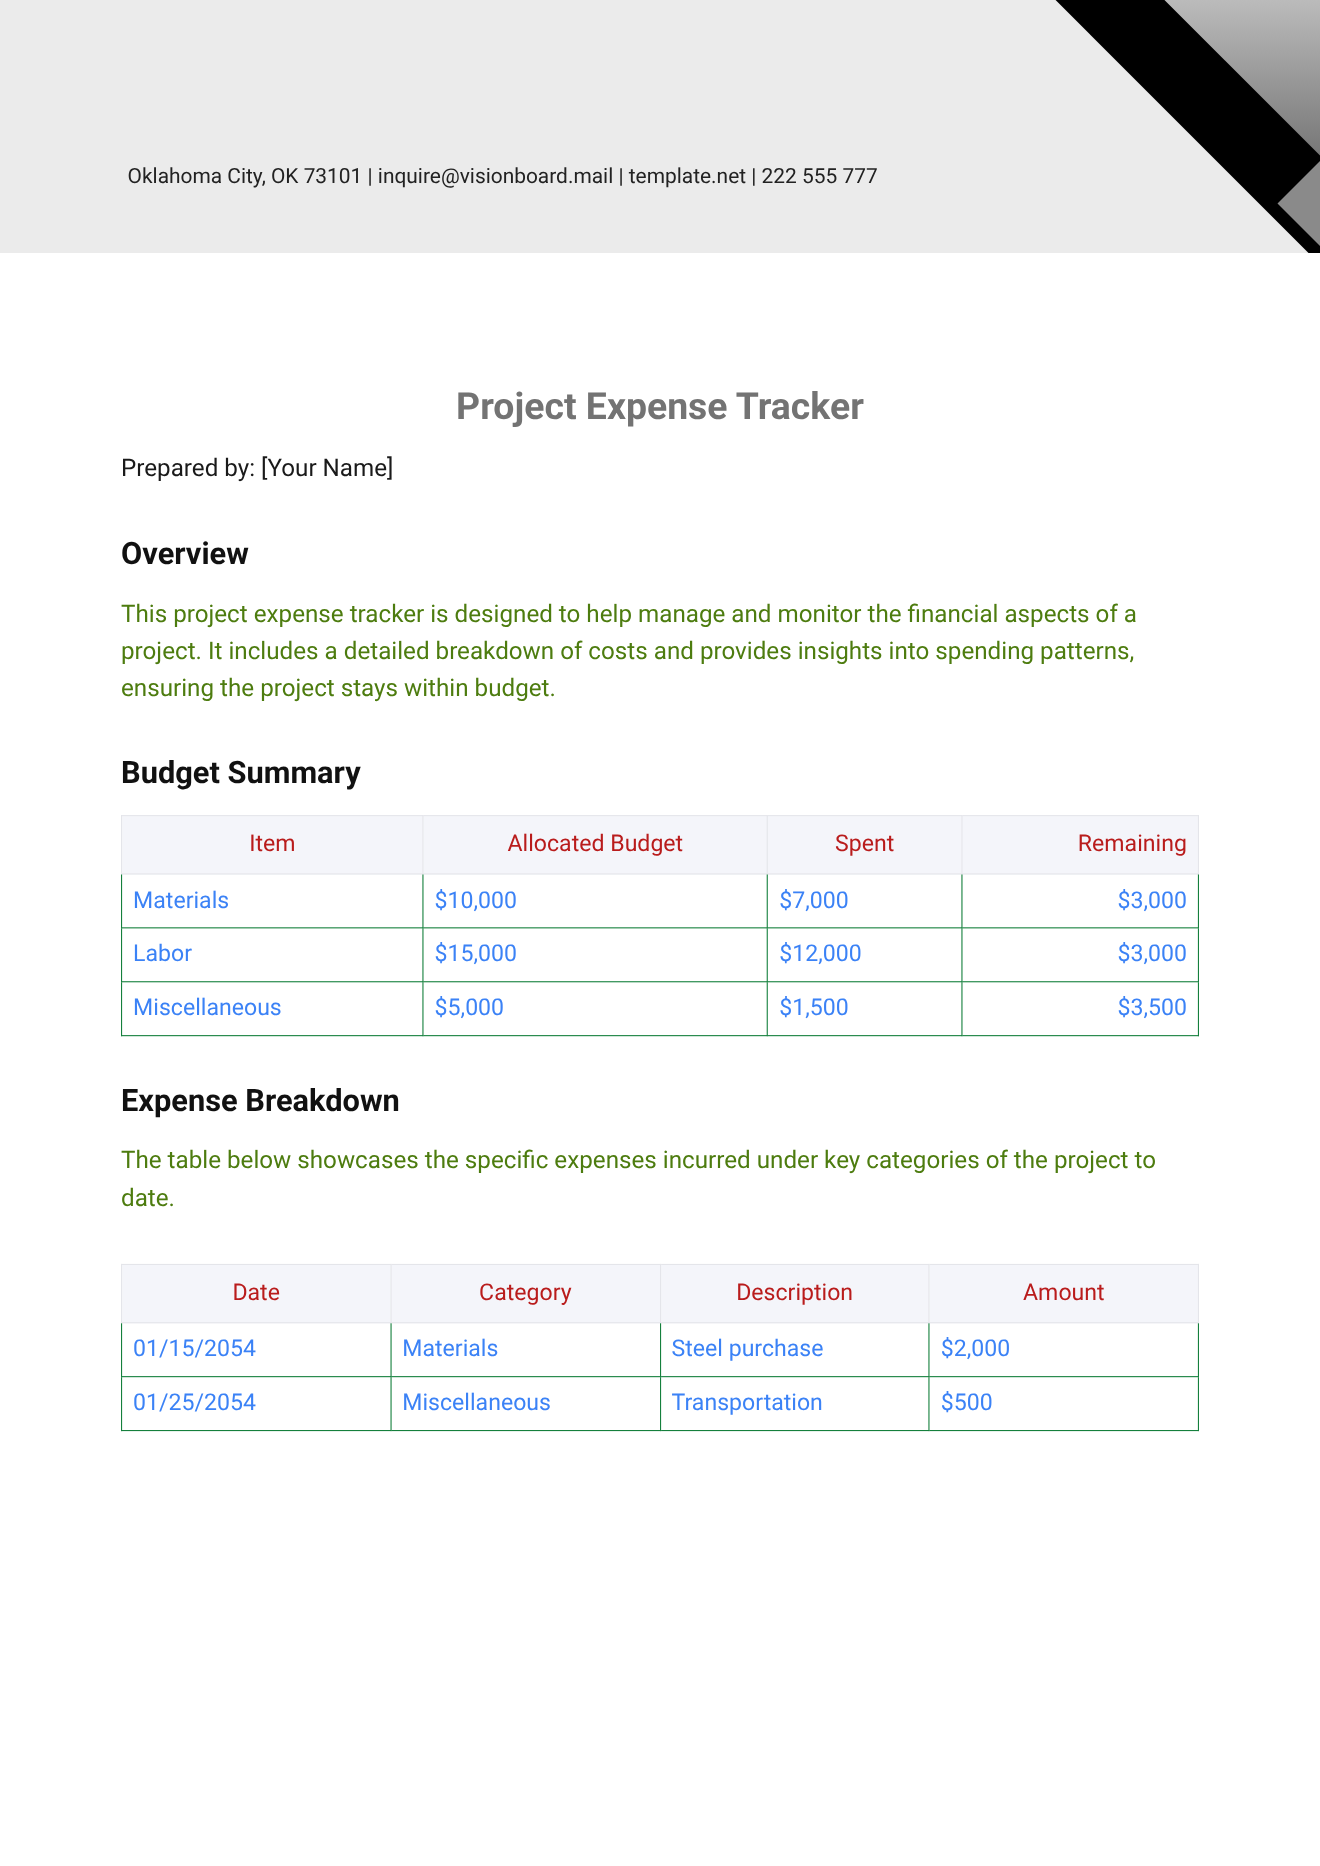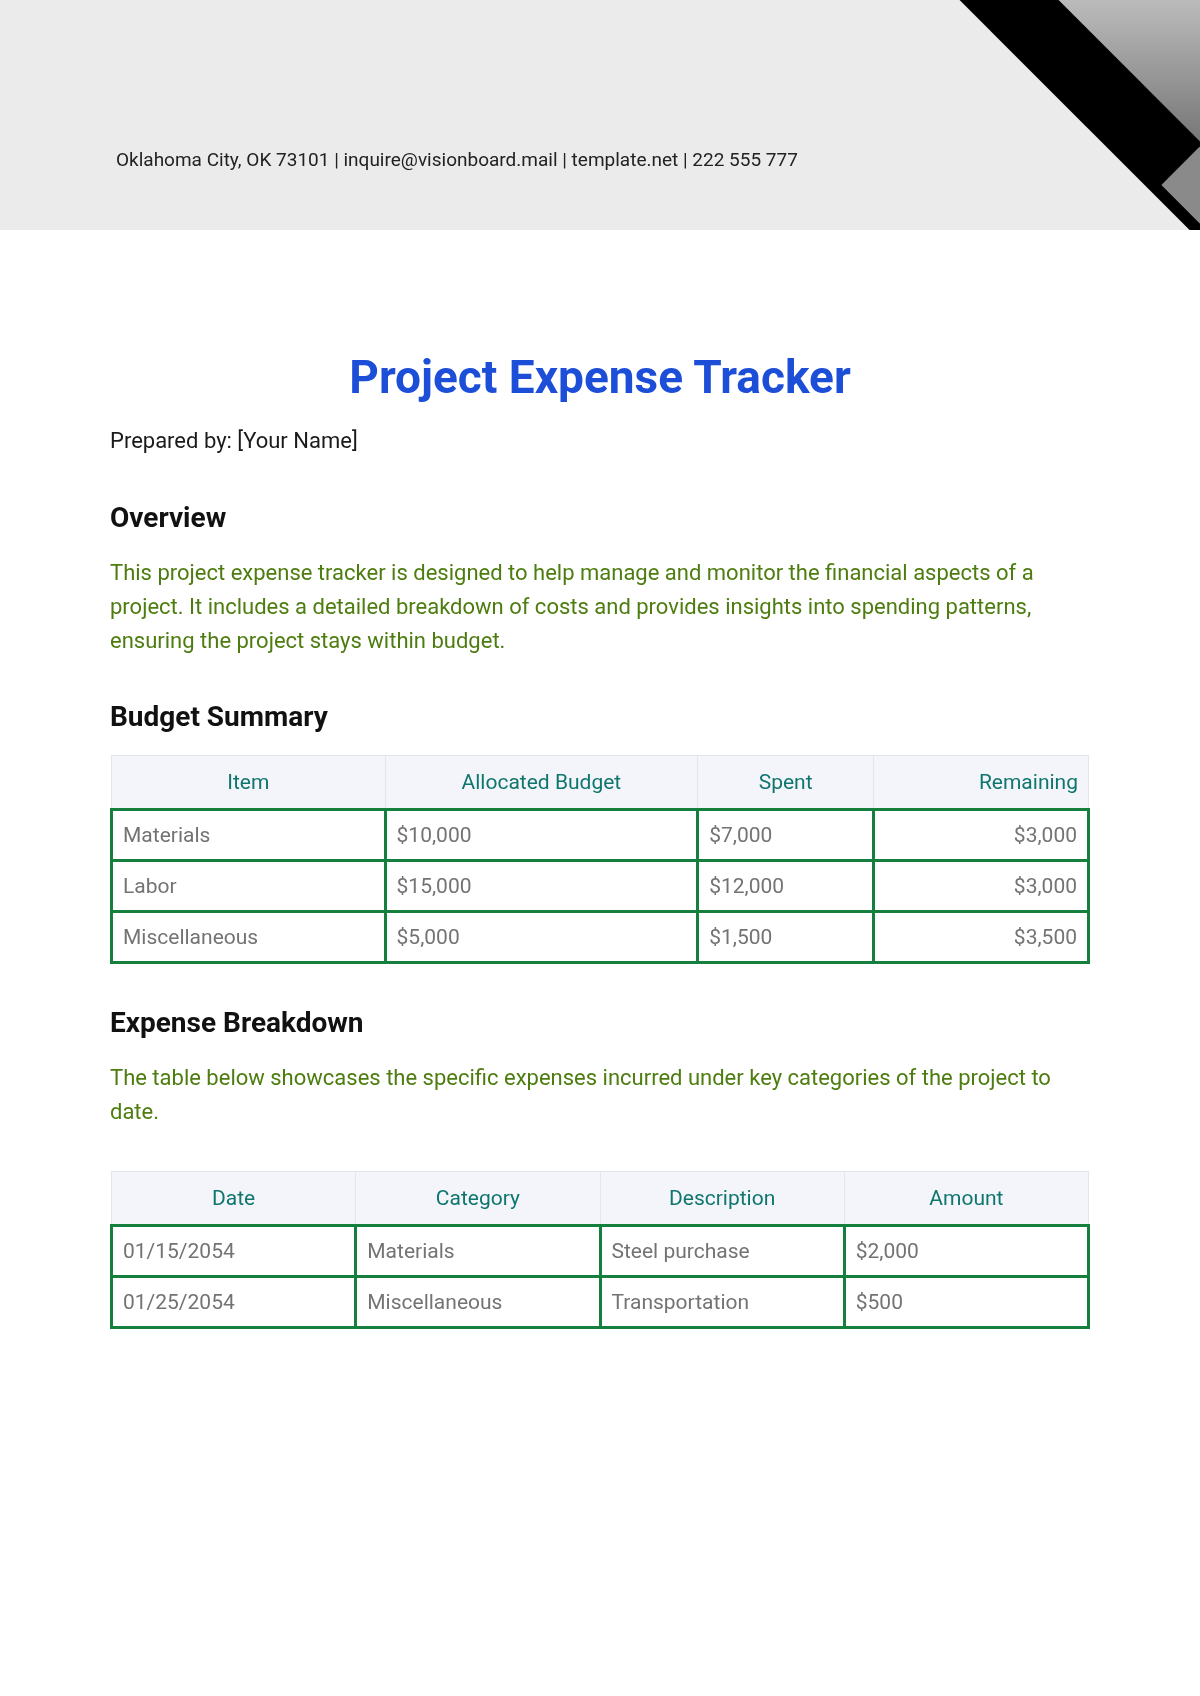--- a/index.html
+++ b/index.html
@@ -58,23 +58,23 @@
     transform: rotate(45deg);
     background: #8a8a8a;
     top: 380px;
     right: 170px;
   }
   .content {
     padding: 120px 110px 0 110px;
   }
   .title {
     text-align: center;
-    font-size: 46px;
+    font-size: 34px;
     font-weight: 700;
-    color: #1d4ed8;
+    color: #737373;
     margin-bottom: 24px;
   }
   .prepared {
     font-size: 22px;
     color: #1a1a1a;
     margin-bottom: 48px;
   }
   .prepared .name { font-weight: 400; margin-top: 12px; }
   h2.section {
     font-size: 28px;
@@ -89,30 +89,30 @@
     margin-bottom: 42px;
   }
   table {
     width: 100%;
     border-collapse: collapse;
     margin-bottom: 42px;
     font-size: 21px;
   }
   th {
     background: #f4f5fa;
-    color: #0f766e;
+    color: #b91c1c;
     font-weight: 400;
     text-align: center;
     padding: 14px 10px;
     border: 1px solid #e4e5ea;
   }
   td {
     padding: 12px 10px;
-    border: 3px solid #15803d;
-    color: #737373;
+    border: 1px solid #15803d;
+    color: #3b82f6;
     text-align: left;
   }
   .budget-table th:nth-child(1), .budget-table td:nth-child(1) { width: 28%; }
   .budget-table th:nth-child(2), .budget-table td:nth-child(2) { width: 32%; }
   .budget-table th:nth-child(3), .budget-table td:nth-child(3) { width: 18%; }
   .budget-table th:nth-child(4), .budget-table td:nth-child(4) { width: 22%; text-align: right; }
   .expense-table th, .expense-table td { width: 25%; }
 </style>
 </head>
 <body>

